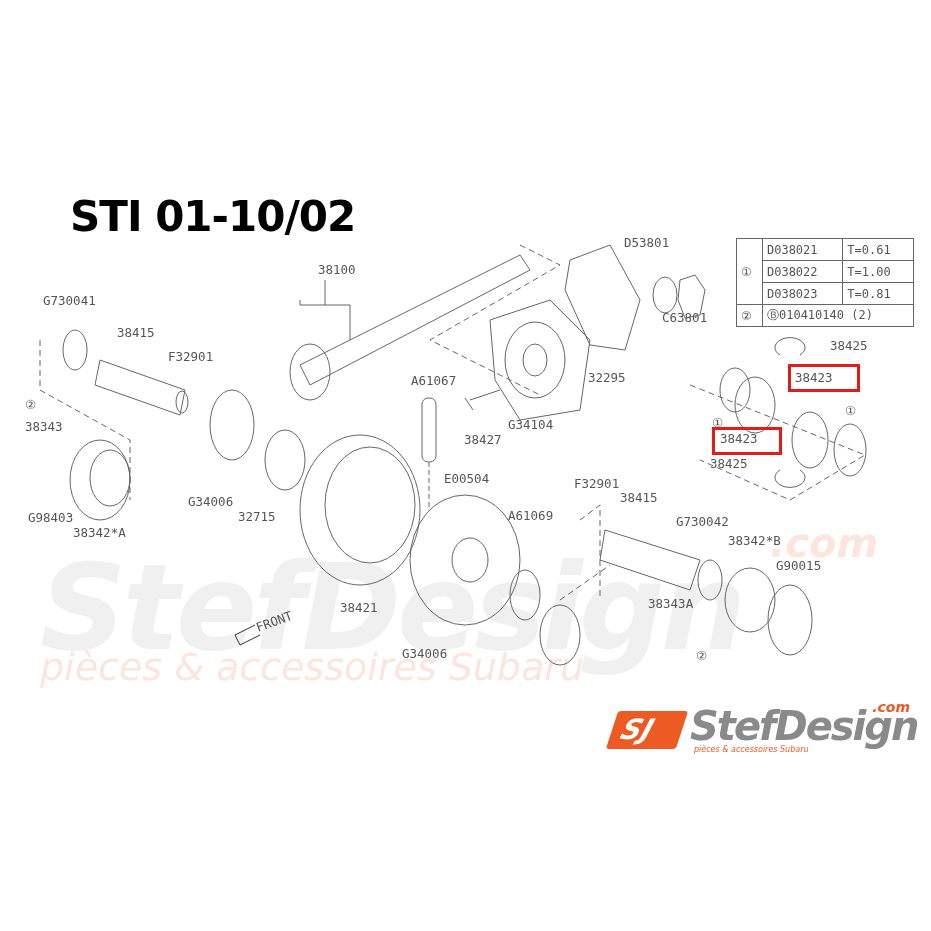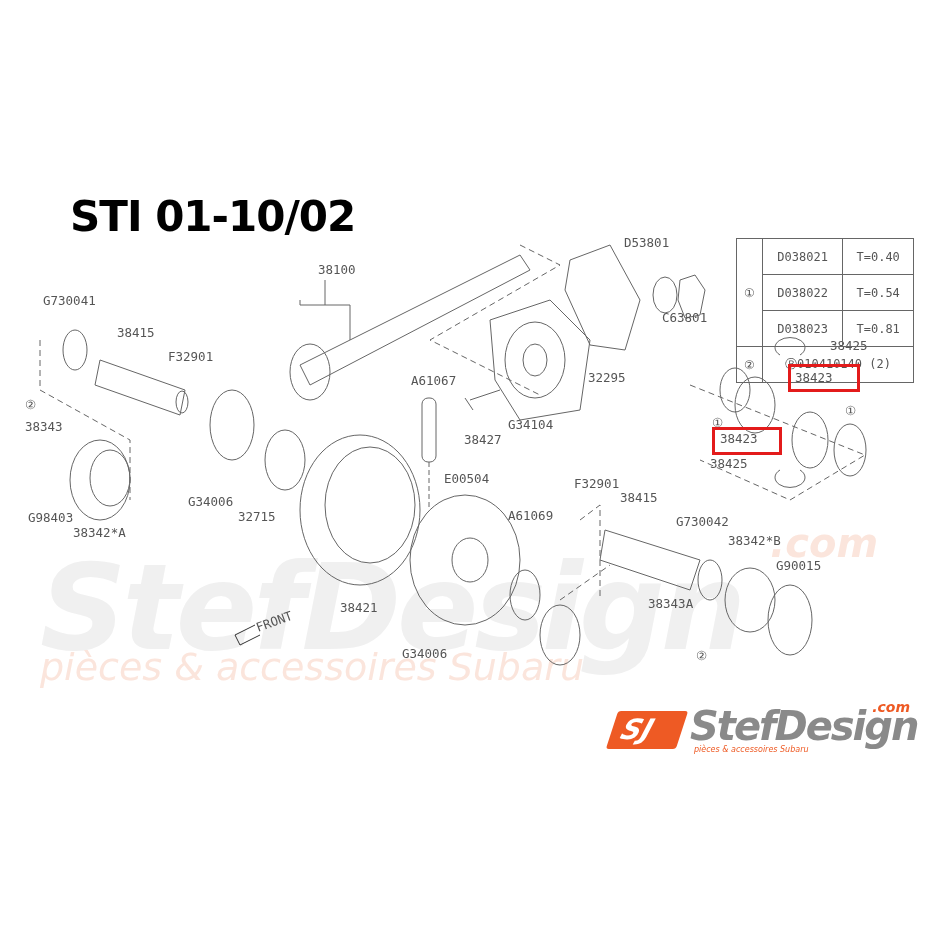--- a/index.html
+++ b/index.html
@@ -1,21 +1,21 @@
 <!DOCTYPE html>
 <html><head>
 <meta charset="utf-8">
 <style>
   html, body { margin:0; padding:0; background:#ffffff; }
   body { width:931px; height:931px; position:relative; overflow:hidden; font-family:"DejaVu Sans Mono", monospace; }
   .title { position:absolute; left:70px; top:192px; font-family:"DejaVu Sans", sans-serif; font-weight:bold; font-size:42px; color:#000; letter-spacing:-1px;text-align:right; }
   svg.diagram { position:absolute; left:0; top:0; }
   .lbl { font-family:"DejaVu Sans Mono", monospace; font-size:12.5px; fill:#555; }
   .table-box { position:absolute; left:736px; top:238px; width:178px; border:1px solid #666; border-collapse:collapse; font-family:"DejaVu Sans Mono", monospace; font-size:12px; color:#555; }
-  .table-box td { border:1px solid #666; padding:9px 4px; height:17px;text-align:center; }
+  .table-box td { border:1px solid #666; padding:2px 4px; height:17px; }
   .hl { position:absolute; border:3px solid #e31b1b; }
   .logo { position:absolute; left:612px; top:705px; width:310px; height:50px; }
   .logo .mark { position:absolute; left:0; top:6px; width:70px; height:38px; background:#ee5a24; transform:skewX(-18deg); border-radius:3px; }
   .logo .mark span { position:absolute; left:10px; top:2px; font-family:"DejaVu Sans", sans-serif; font-weight:bold; font-style:italic; font-size:28px; color:#fff; }
   .logo .name { position:absolute; left:78px; top:-2px; font-family:"DejaVu Sans", sans-serif; font-style:italic; font-weight:bold; font-size:40px; color:#8a8a8a; letter-spacing:-2px; }
   .logo .com { position:absolute; right:12px; top:-6px; font-family:"DejaVu Sans", sans-serif; font-style:italic; font-weight:bold; font-size:14px; color:#ee5a24; }
   .logo .tag { position:absolute; left:82px; top:40px; font-family:"DejaVu Sans", sans-serif; font-style:italic; font-size:8px; color:#ee5a24; }
   .wm { position:absolute; font-family:"DejaVu Sans", sans-serif; font-style:italic; }
   .wm-big { left:40px; top:538px; font-size:120px; font-weight:bold; color:#f0f0f0; letter-spacing:-4px; }
   .wm-sub { left:40px; top:645px; font-size:38px; color:#fbe5dc; }
@@ -124,25 +124,25 @@
     <text x="402" y="658">G34006</text>
     <text x="258" y="632" transform="rotate(-20 258 632)">FRONT</text>
   </g>
 </svg>
 
 <table class="table-box">
   <tbody>
       <tr>
     <td rowspan="3">①</td>
     <td>D038021</td>
-    <td>T=0.40</td>
+    <td>T=0.61</td>
   </tr>
   <tr>
     <td>D038022</td>
-    <td>T=0.54</td>
+    <td>T=1.00</td>
   </tr>
   <tr>
     <td>D038023</td>
     <td>T=0.81</td>
   </tr>
   <tr>
     <td>②</td>
     <td colspan="2">Ⓑ010410140 (2)</td>
   </tr>
 </tbody>

